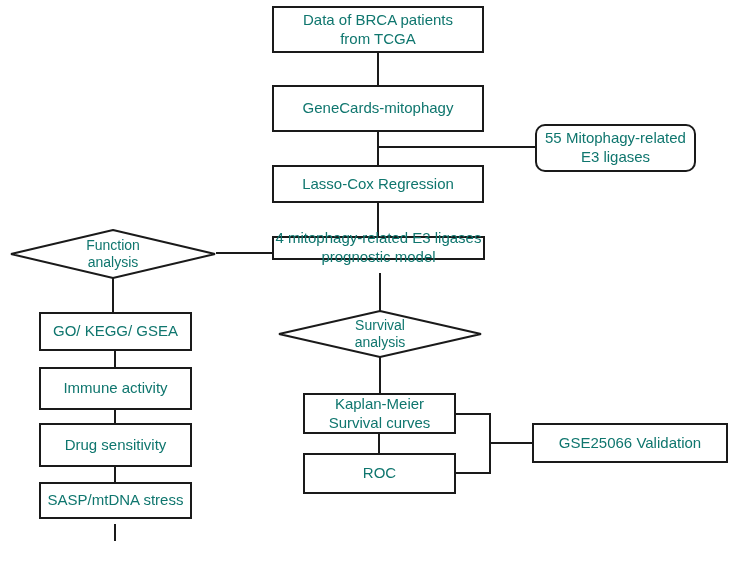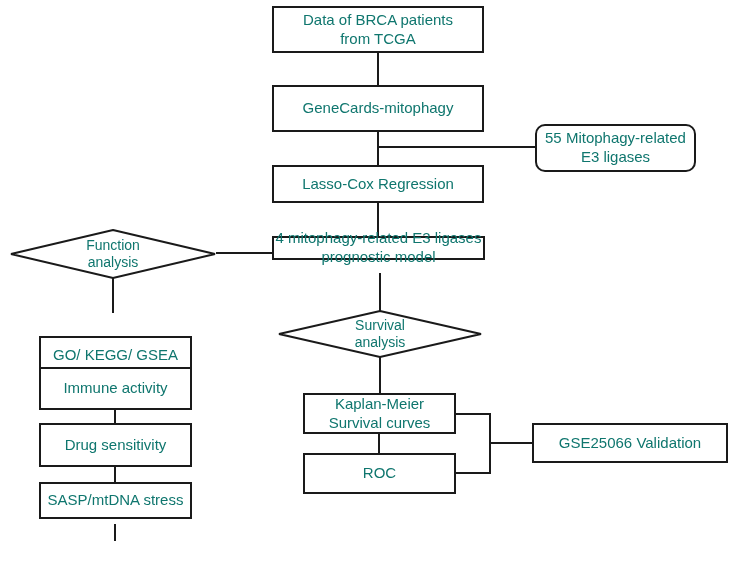--- a/index.html
+++ b/index.html
@@ -72,21 +72,21 @@
   <div class="node" style="left:272px; top:85px;  width:212px; height:47px;">GeneCards-mitophagy</div>
 
   <div class="node rounded" style="left:535px; top:124px; width:161px; height:48px;">55 Mitophagy-related
 E3 ligases</div>
 
   <div class="node" style="left:272px; top:165px; width:212px; height:38px;">Lasso-Cox Regression</div>
 
   <div class="node" style="left:272px; top:236px; width:213px; height:24px;">4 mitophagy-related E3 ligases
 prognostic model</div>
 
-  <div class="node" style="left:39px;  top:312px; width:153px; height:39px;margin-top:24px;">GO/ KEGG/ GSEA</div>
+  <div class="node" style="left:39px;  top:312px; width:153px; height:39px;">GO/ KEGG/ GSEA</div>
 
   <div class="node" style="left:39px;  top:367px; width:153px; height:43px;">Immune activity</div>
 
   <div class="node" style="left:39px;  top:423px; width:153px; height:44px;">Drug sensitivity</div>
 
   <div class="node" style="left:39px;  top:482px; width:153px; height:37px;">SASP/mtDNA stress</div>
 
 
   <div class="node" style="left:303px; top:393px; width:153px; height:41px;">Kaplan-Meier
 Survival curves</div>

